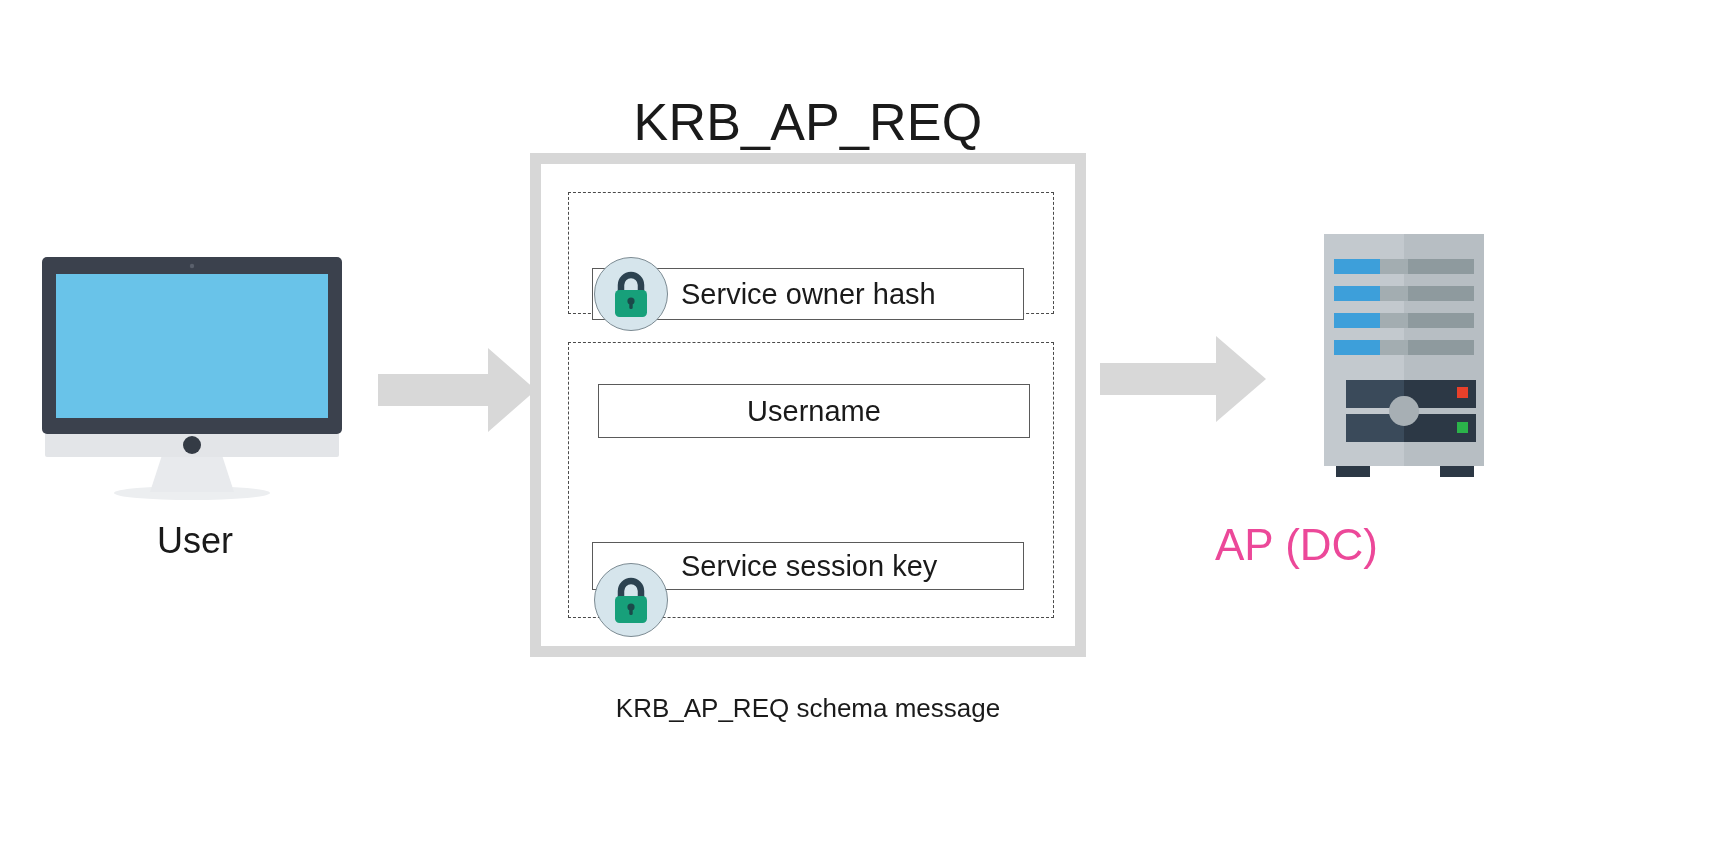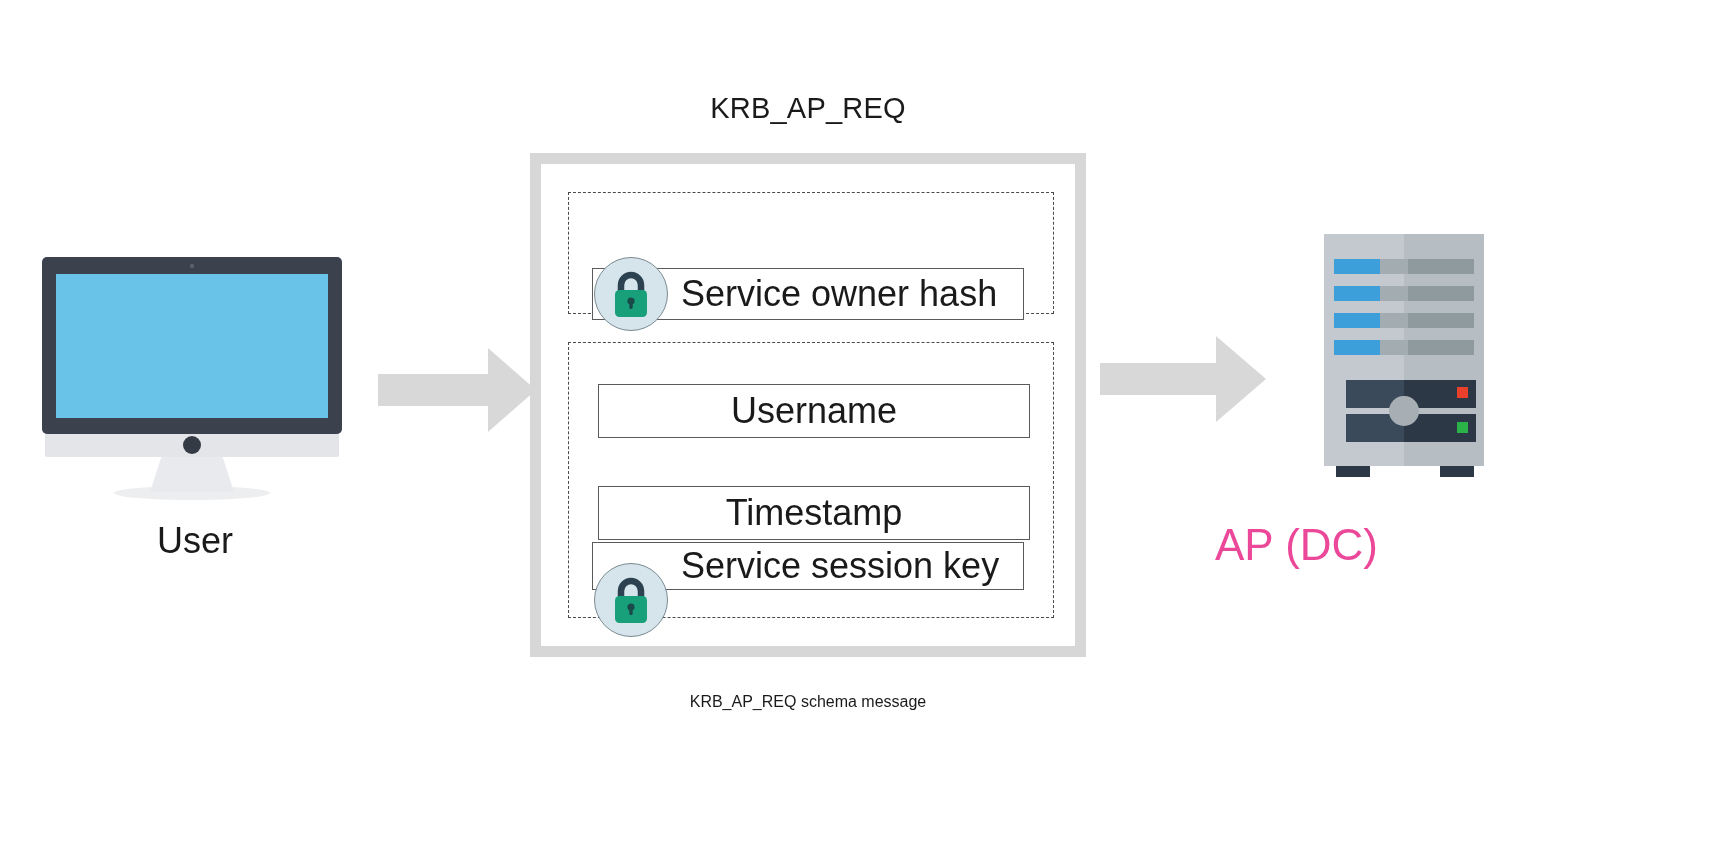--- a/index.html
+++ b/index.html
@@ -22,21 +22,21 @@
 
   
   .abs { position: absolute; }
 
   
   #title {
     left: 530px;
     top: 92px;
     width: 556px;
     text-align: center;
-    font-size: 29px;
+    font-size: 52px;
     letter-spacing: 0.2px;
     color: #1a1a1a;
     white-space: nowrap;
   }
 
   
   #packet-frame {
     left: 530px;
     top: 153px;
     width: 556px;
@@ -75,21 +75,21 @@
     color: #1a1a1a;
   }
 
   
   .field-box {
     box-sizing: border-box;
     border: 1.6px solid #5a5a5a;
     background: #ffffff;
     display: flex;
     align-items: center;
-    font-size: 36px;
+    font-size: 29px;
     color: #1a1a1a;
   }
   .field-box.centered { justify-content: center; margin-left: 6px; }
   .field-box.lefted {
     justify-content: flex-start;
     padding-left: 88px;
   }
 
   #field-service-owner-hash {
     left: 592px;
@@ -158,21 +158,21 @@
     font-size: 44px;
     color: #ec4899;
   }
 
   
   #caption {
     left: 530px;
     top: 693px;
     width: 556px;
     text-align: center;
-    font-size: 16px;
+    font-size: 26px;
     color: #1a1a1a;
     white-space: nowrap;
   }
 </style>
 </head>
 <body>
 
 <div id="stage">
 
   <div class="abs" id="title">KRB_AP_REQ</div>
@@ -222,23 +222,20 @@
       <rect x="20.3" y="31" width="3.4" height="8" rx="1.6" fill="#1b4a4a"></rect>
     </svg>
   </div>
 
   <div class="abs dashed-section" id="body-section"></div>
 
   <div class="abs field-box centered" id="field-username">
     <span>Username</span>
   </div>
 
-  <div class="abs field-box centered" id="field-timestamp">
-    <span>Timestamp</span>
-  </div>
 
   <div class="abs field-box lefted" id="field-service-session-key">
     <span>Service session key</span>
   </div>
 
   <div class="abs lock-badge" id="lock-badge-bottom">
     <svg width="44" height="48" viewBox="0 0 44 48" aria-hidden="true">
       <path d="M12 22 L12 15 A10 10 0 0 1 32 15 L32 22" fill="none" stroke="#2c4250" stroke-width="6.5" stroke-linecap="round"></path>
       <rect x="6" y="20" width="32" height="27" rx="4.5" fill="#17a07a"></rect>
       <circle cx="22" cy="31" r="3.6" fill="#1b4a4a"></circle>

